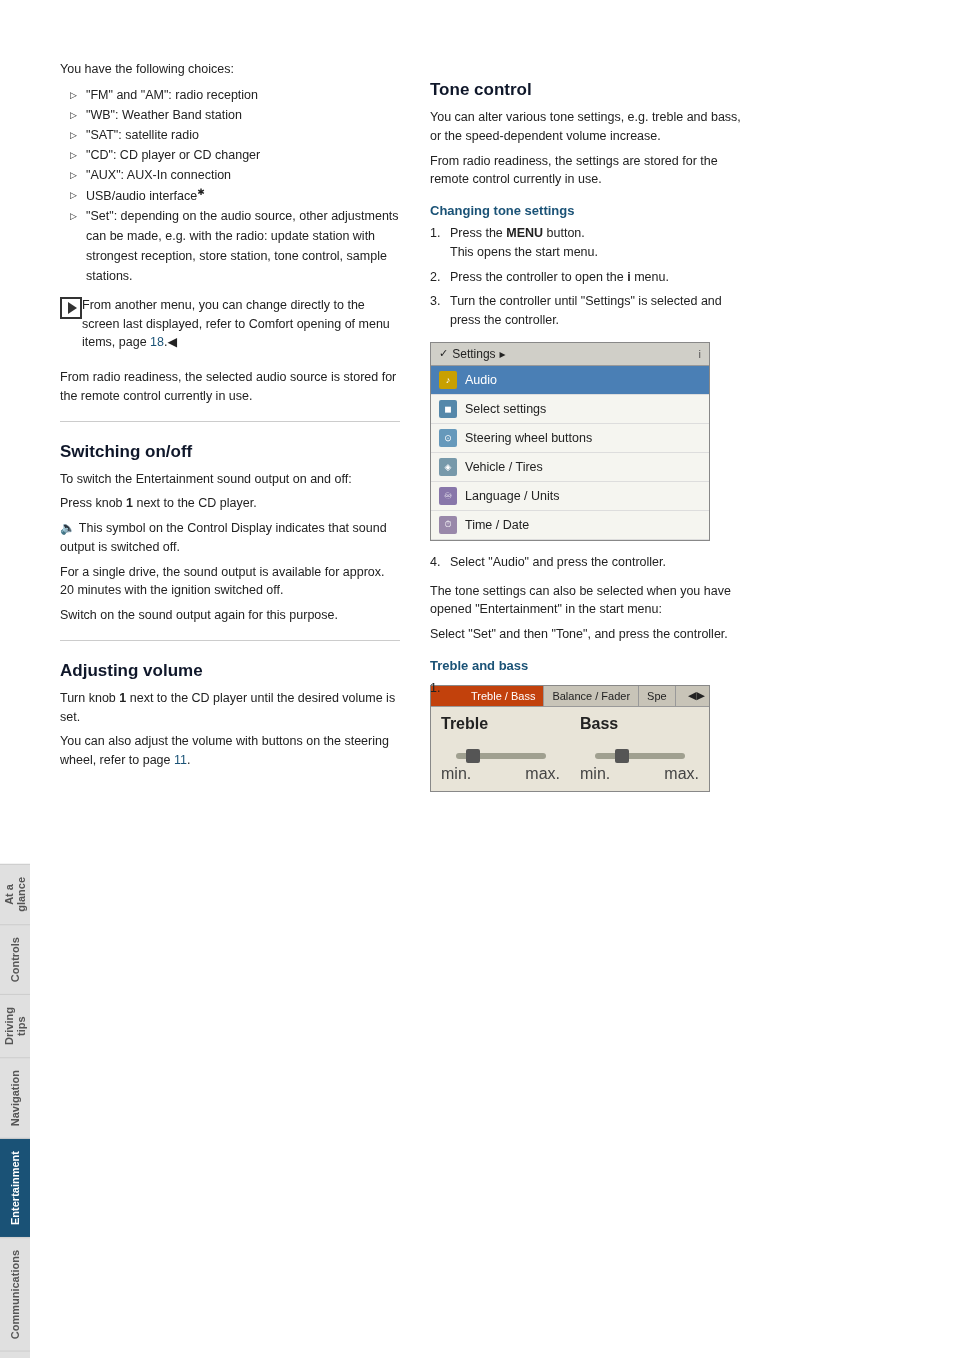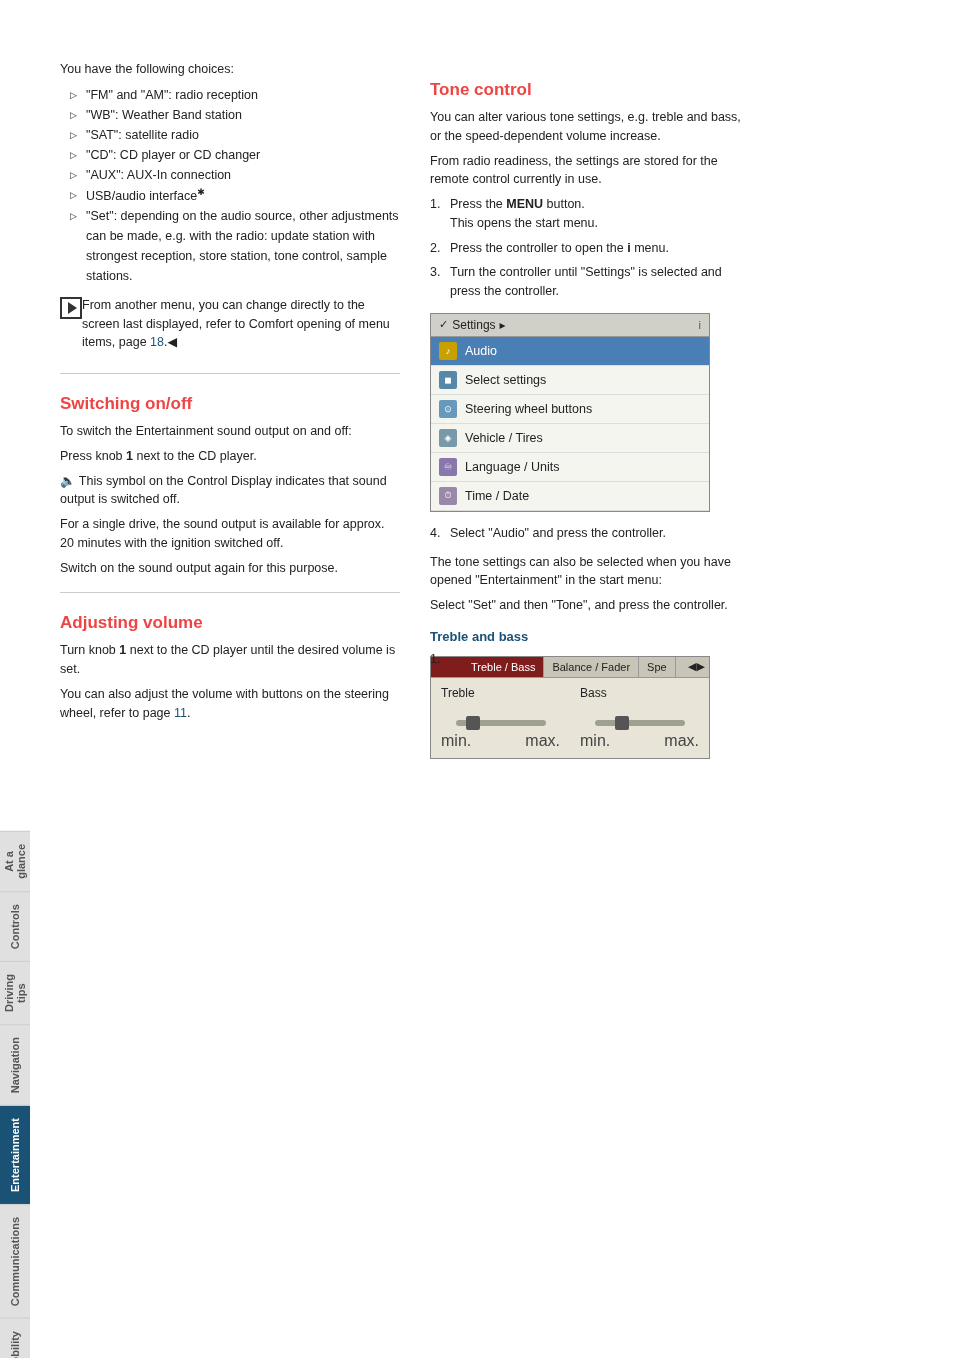--- a/index.html
+++ b/index.html
@@ -60,21 +60,21 @@
       align-items: center;
       justify-content: center;
     }
 
     .sidebar-tab.active {
       background: #1a5276;
       color: #fff;
     }
 
     h2.section-title {
-      color: #ef4444;
+      color: #0f172a;
       font-size: 17px;
       font-weight: bold;
       margin-bottom: 8px;
       margin-top: 20px;
     }
 
     h3.subsection-title {
       color: #1a5276;
       font-size: 13px;
       font-weight: bold;
@@ -247,38 +247,38 @@
     }
 
     .tb-tab {
       padding: 4px 8px;
       border-right: 1px solid #999;
       cursor: pointer;
       font-size: 11px;
     }
 
     .tb-tab.active {
-      background: #7f1d1d;
+      background: #c2410c;
       color: #fff;
       padding-left: 40px;
     }
 
     .tb-content {
       padding: 8px 10px;
       display: flex;
       gap: 20px;
     }
 
     .tb-section {
       flex: 1;
     }
 
     .tb-label {
-      font-size: 12px;
-      font-weight: normal;
+      font-size: 16px;
+      font-weight: bold;
       margin-bottom: 20px;
     }
 
     .tb-slider-area {
       display: flex;
       flex-direction: column;
       align-items: center;
       margin-top: 10px;
     }
 
@@ -352,20 +352,21 @@
 
       <div class="note-box">
         <div class="note-icon">
           <div class="note-icon-inner"></div>
         </div>
         <p>
           From another menu, you can change directly to the screen last displayed, refer to Comfort opening of menu items, page <a class="link-text" href="#">18</a>.◀
         </p>
       </div>
 
+      <p>From radio readiness, the selected audio source is stored for the remote control currently in use.</p>
 
       <div class="separator-line"></div>
 
       <h2 class="section-title">Switching on/off</h2>
 
       <p>To switch the Entertainment sound output on and off:</p>
       <p>
         Press knob <strong>1</strong> next to the CD player.
       </p>
       <p>
@@ -385,20 +386,21 @@
         You can also adjust the volume with buttons on the steering wheel, refer to page <a class="link-text" href="#">11</a>.
       </p>
     </div>
 
     <div class="right-column">
       <h2 class="section-title">Tone control</h2>
 
       <p>You can alter various tone settings, e.g. treble and bass, or the speed-dependent volume increase.</p>
       <p>From radio readiness, the settings are stored for the remote control currently in use.</p>
 
+      <h3 class="subsection-title">Changing tone settings</h3>
 
       <ol class="steps">
         <li>
           <span class="step-num">1.</span>
           Press the <strong>MENU</strong> button.<br>
           This opens the start menu.
         </li>
         <li>
           <span class="step-num">2.</span>
           Press the controller to open the <strong>i</strong> menu.

